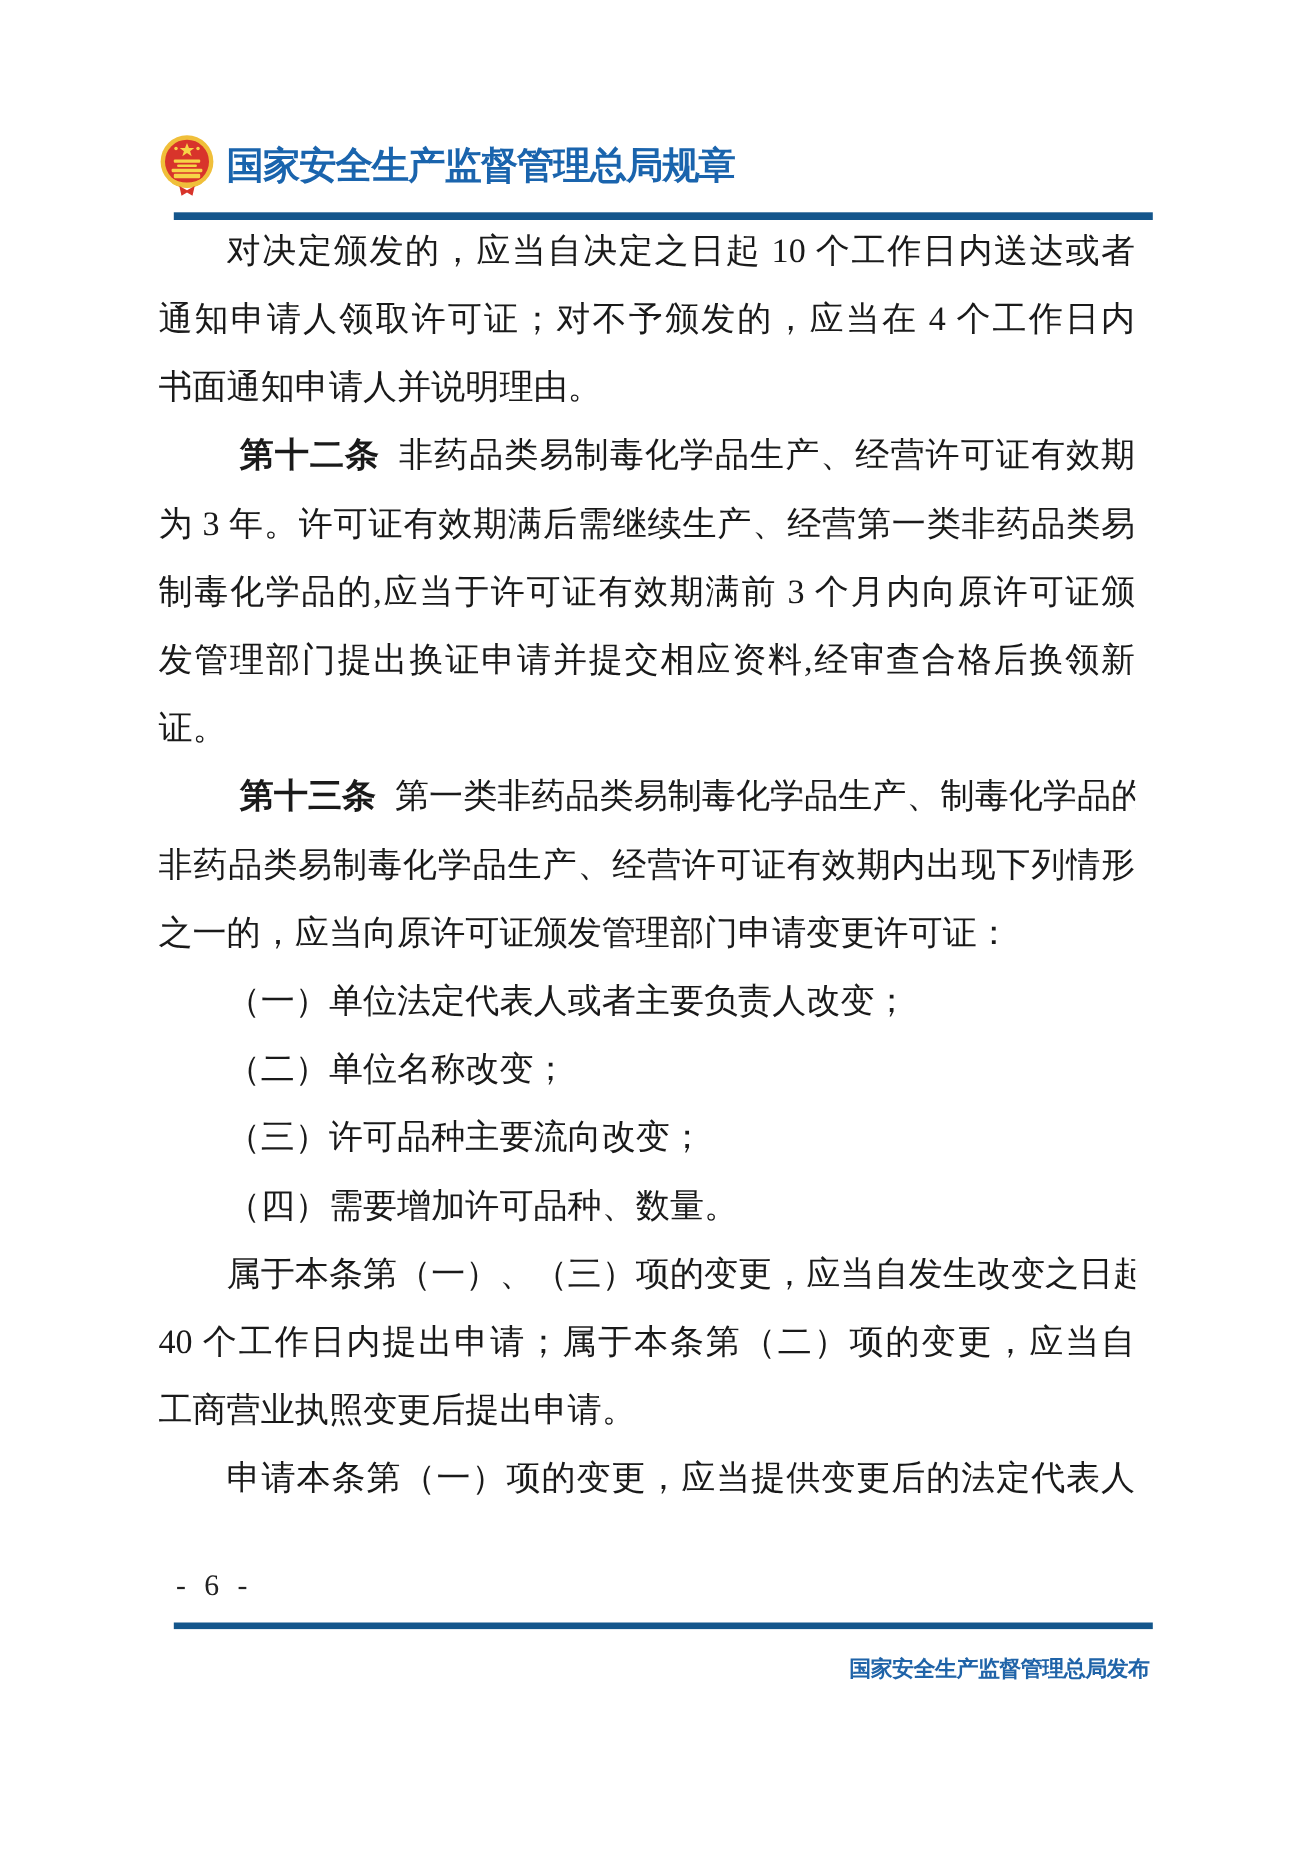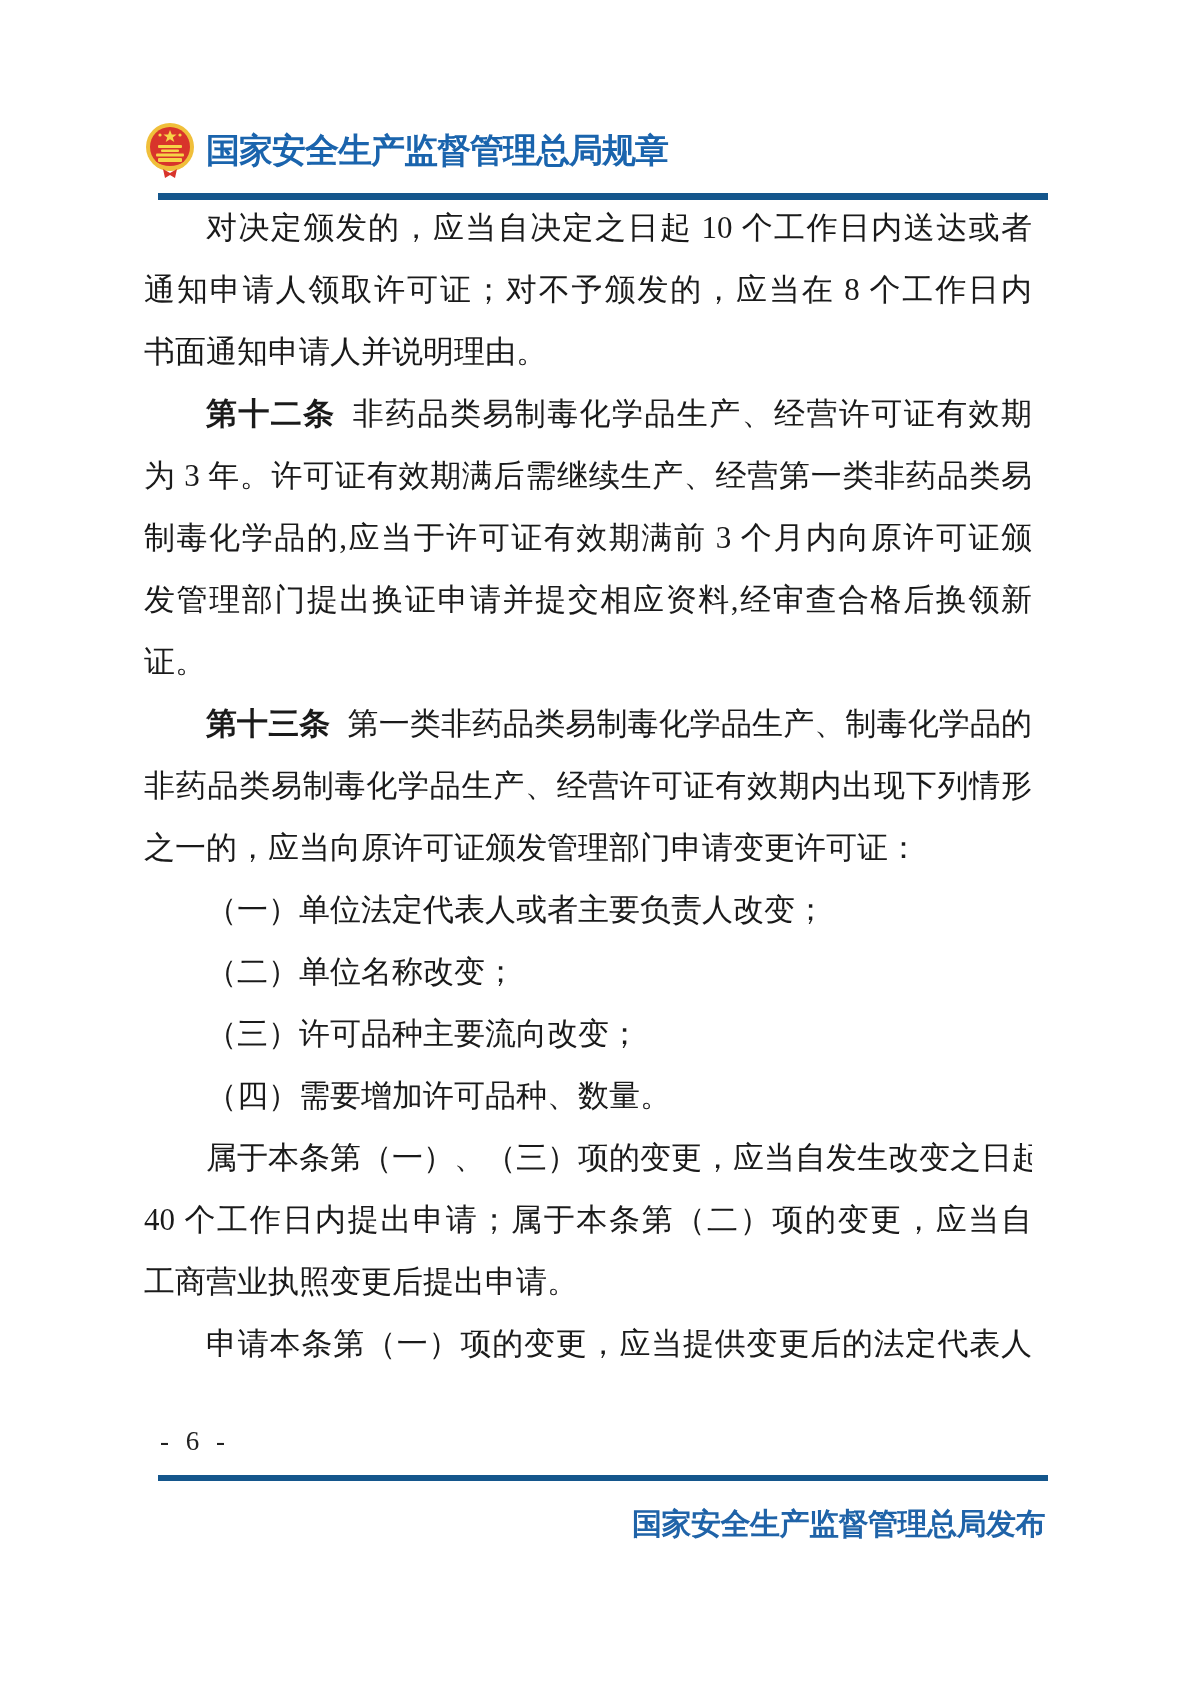--- a/index.html
+++ b/index.html
@@ -31,32 +31,32 @@
   }
   .line{
     height:62px;overflow:hidden;
     text-align:justify;text-align-last:justify;text-justify:inter-character;
     white-space:nowrap;
   }
   .line.left{text-align:right;text-align-last:left;}
   .line.indent{padding-left:62px;}
   .bold-head{
     font-family:Liberation Serif, serif;
-    font-weight:700;margin-right:0.55em;
+    font-weight:700;margin-right:0.55em;margin-left:12px;
   }
   
   #page-number{
     position:absolute;left:160px;top:1426px;
     font-size:27px;word-spacing:6px;letter-spacing:2px;color:#222222;
     font-family:"Liberation Serif", serif;white-space:nowrap;
   }
   #ftr-publisher{
     position:absolute;right:145px;top:1504px;
     font-family:Liberation Sans, sans-serif;
-    font-size:30px;font-weight:700;letter-spacing:-0.5px;
+    font-size:20px;font-weight:700;letter-spacing:-0.5px;
     color:#1F63A8;white-space:nowrap;
   }
 </style>
 </head>
 <body>
 
 <div id="page">
 
   <div id="hdr-emblem">
     <svg width="50" height="58" viewBox="0 0 50 58" xmlns="http://www.w3.org/2000/svg">
@@ -75,21 +75,21 @@
       <path d="M9 40 Q25 50 41 40 L38 46 Q25 53 12 46 Z" fill="#F0BF3A"></path>
 
       <path d="M18 48 L25 52 L32 48 L30 57 L25 54 L20 57 Z" fill="#D8342B"></path>
     </svg>
   </div>
   <div id="hdr-title">国家安全生产监督管理总局规章</div>
   <div id="hdr-rule" class="rule"></div>
 
   <div id="body-text">
       <div class="line indent"><span>对决定颁发的，应当自决定之日起 10 个工作日内送达或者</span></div>
-      <div class="line"><span>通知申请人领取许可证；对不予颁发的，应当在 8 个工作日内</span></div>
+      <div class="line"><span>通知申请人领取许可证；对不予颁发的，应当在 4 个工作日内</span></div>
       <div class="line left"><span>书面通知申请人并说明理由。</span></div>
       <div class="line indent"><span class="bold-head">第十二条</span><span>非药品类易制毒化学品生产、经营许可证有效期</span></div>
       <div class="line"><span>为 3 年。许可证有效期满后需继续生产、经营第一类非药品类易</span></div>
       <div class="line"><span>制毒化学品的,应当于许可证有效期满前 3 个月内向原许可证颁</span></div>
       <div class="line"><span>发管理部门提出换证申请并提交相应资料,经审查合格后换领新</span></div>
       <div class="line left"><span>证。</span></div>
       <div class="line indent"><span class="bold-head">第十三条</span><span>第一类非药品类易制毒化学品生产、制毒化学品的</span></div>
       <div class="line"><span>非药品类易制毒化学品生产、经营许可证有效期内出现下列情形</span></div>
       <div class="line left"><span>之一的，应当向原许可证颁发管理部门申请变更许可证：</span></div>
       <div class="line left indent"><span>（一）单位法定代表人或者主要负责人改变；</span></div>

